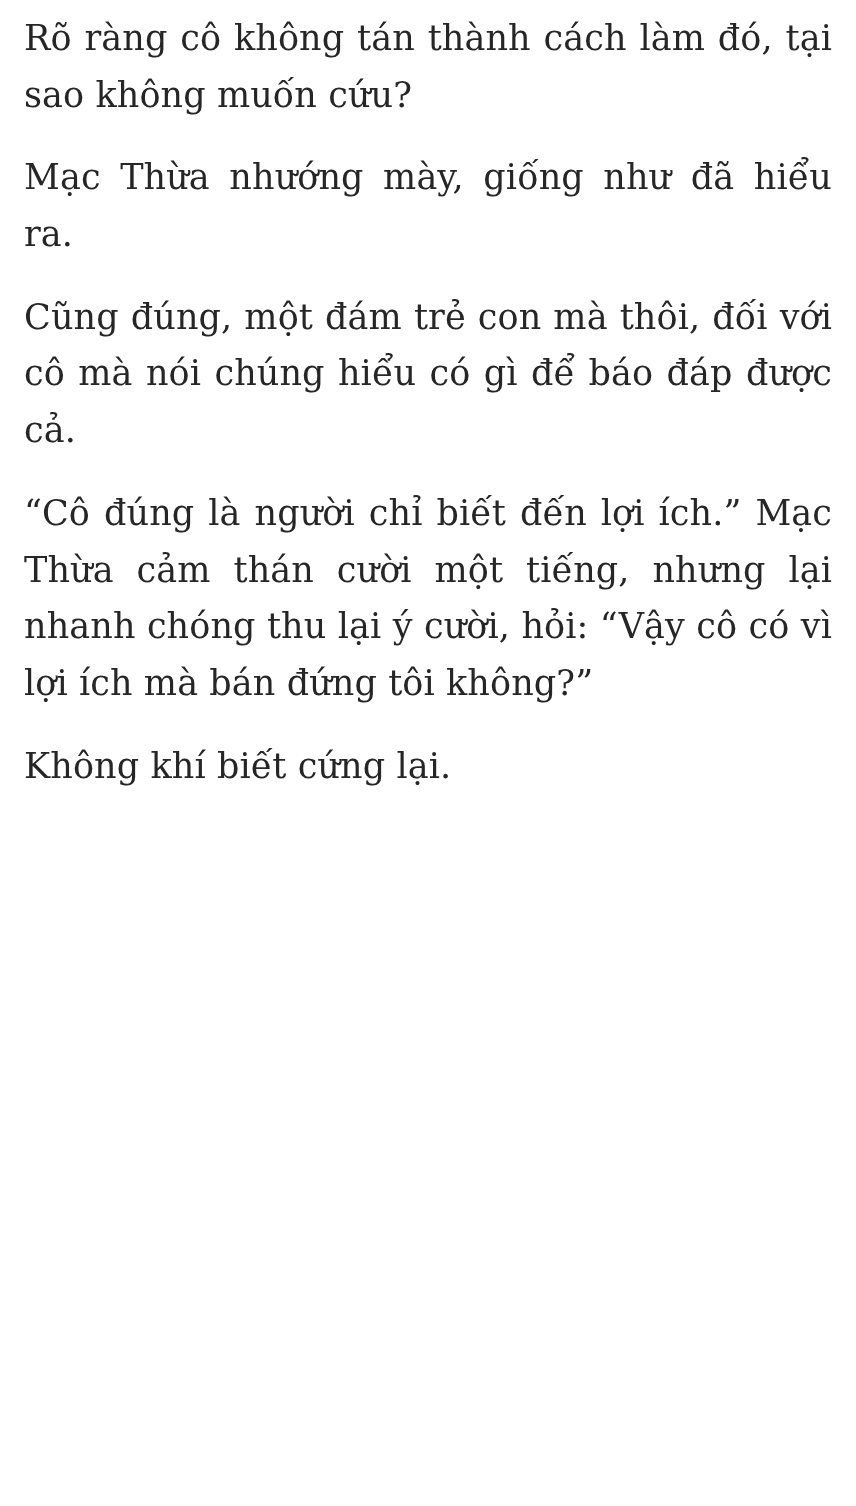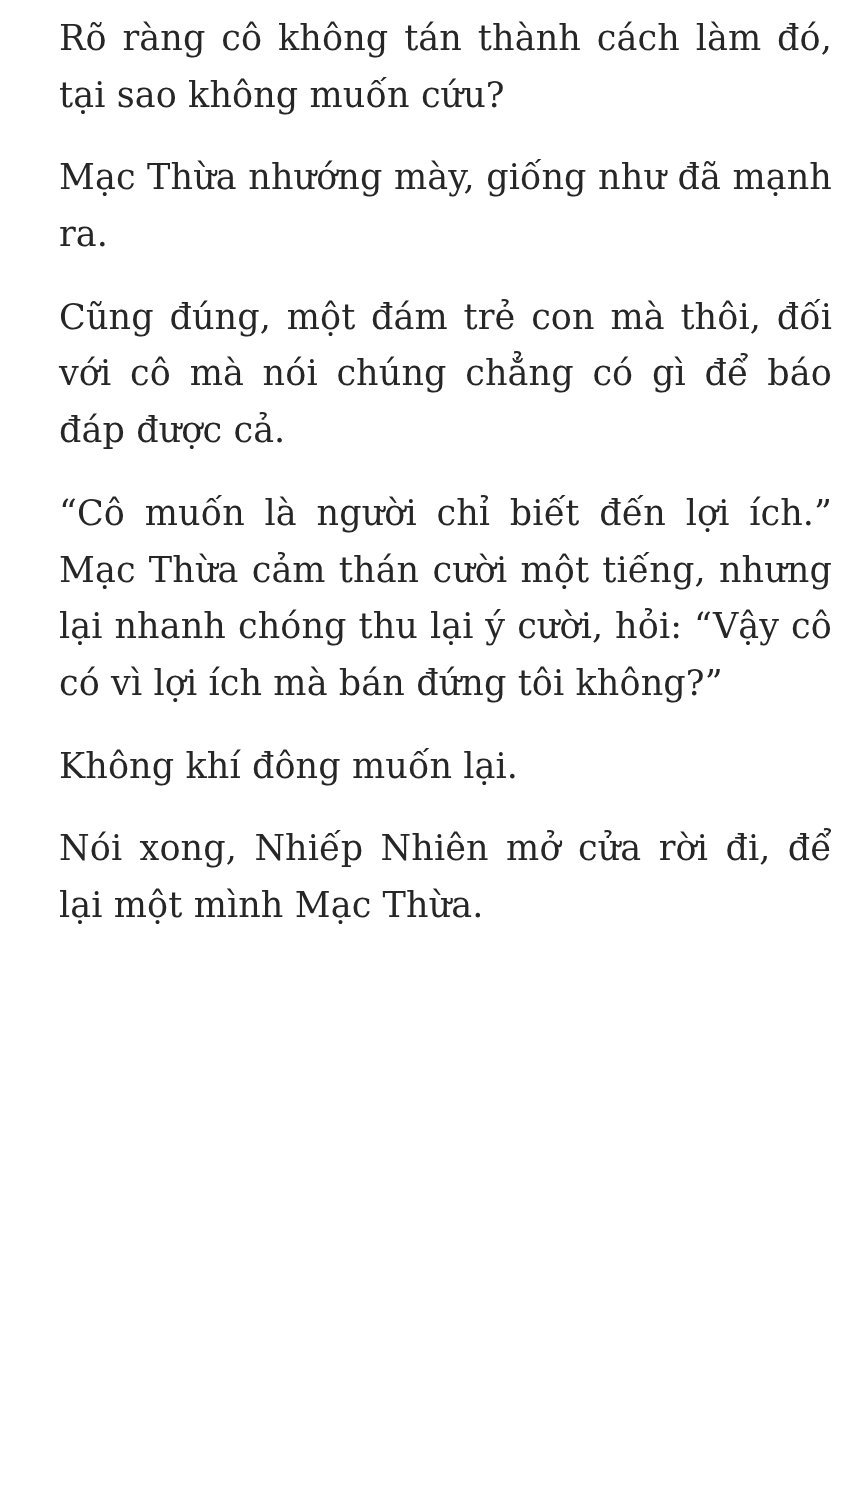--- a/index.html
+++ b/index.html
@@ -9,38 +9,36 @@
   }
   body {
     width: 856px;
     min-height: 1506px;
     font-family: "DejaVu Serif", "Liberation Serif", serif;
     color: #1b1b1b;
   }
   .reader {
     padding: 10px 24px 0 24px;
     box-sizing: border-box;
-    margin-left: 35px;
   }
   .para {
     font-size: 35px;
     line-height: 1.62;
     text-align: justify;
     text-justify: inter-word;
     margin: 0 0 26px 0;
     color: #262626;
     letter-spacing: 0.1px;
   }
   .para:last-child {
     margin-bottom: 0;
   }
 </style>
 </head>
 <body>
 
 <div class="reader">
   <p class="para">Rõ ràng cô không tán thành cách làm đó, tại sao không muốn cứu?</p>
-  <p class="para">Mạc Thừa nhướng mày, giống như đã mạnh ra.</p>
-  <p class="para">Cũng đúng, một đám trẻ con mà thôi, đối với cô mà nói chúng chẳng có gì để báo đáp được cả.</p>
-  <p class="para">“Cô muốn là người chỉ biết đến lợi ích.” Mạc Thừa cảm thán cười một tiếng, nhưng lại nhanh chóng thu lại ý cười, hỏi: “Vậy cô có vì lợi ích mà bán đứng tôi không?”</p>
-  <p class="para">Không khí đông muốn lại.</p>
-  <p class="para">Nói xong, Nhiếp Nhiên mở cửa rời đi, để lại một mình Mạc Thừa.</p>
+  <p class="para">Mạc Thừa nhướng mày, giống như đã hiểu ra.</p>
+  <p class="para">Cũng đúng, một đám trẻ con mà thôi, đối với cô mà nói chúng hiểu có gì để báo đáp được cả.</p>
+  <p class="para">“Cô đúng là người chỉ biết đến lợi ích.” Mạc Thừa cảm thán cười một tiếng, nhưng lại nhanh chóng thu lại ý cười, hỏi: “Vậy cô có vì lợi ích mà bán đứng tôi không?”</p>
+  <p class="para">Không khí biết cứng lại.</p>
 </div>
 
 </body></html>

